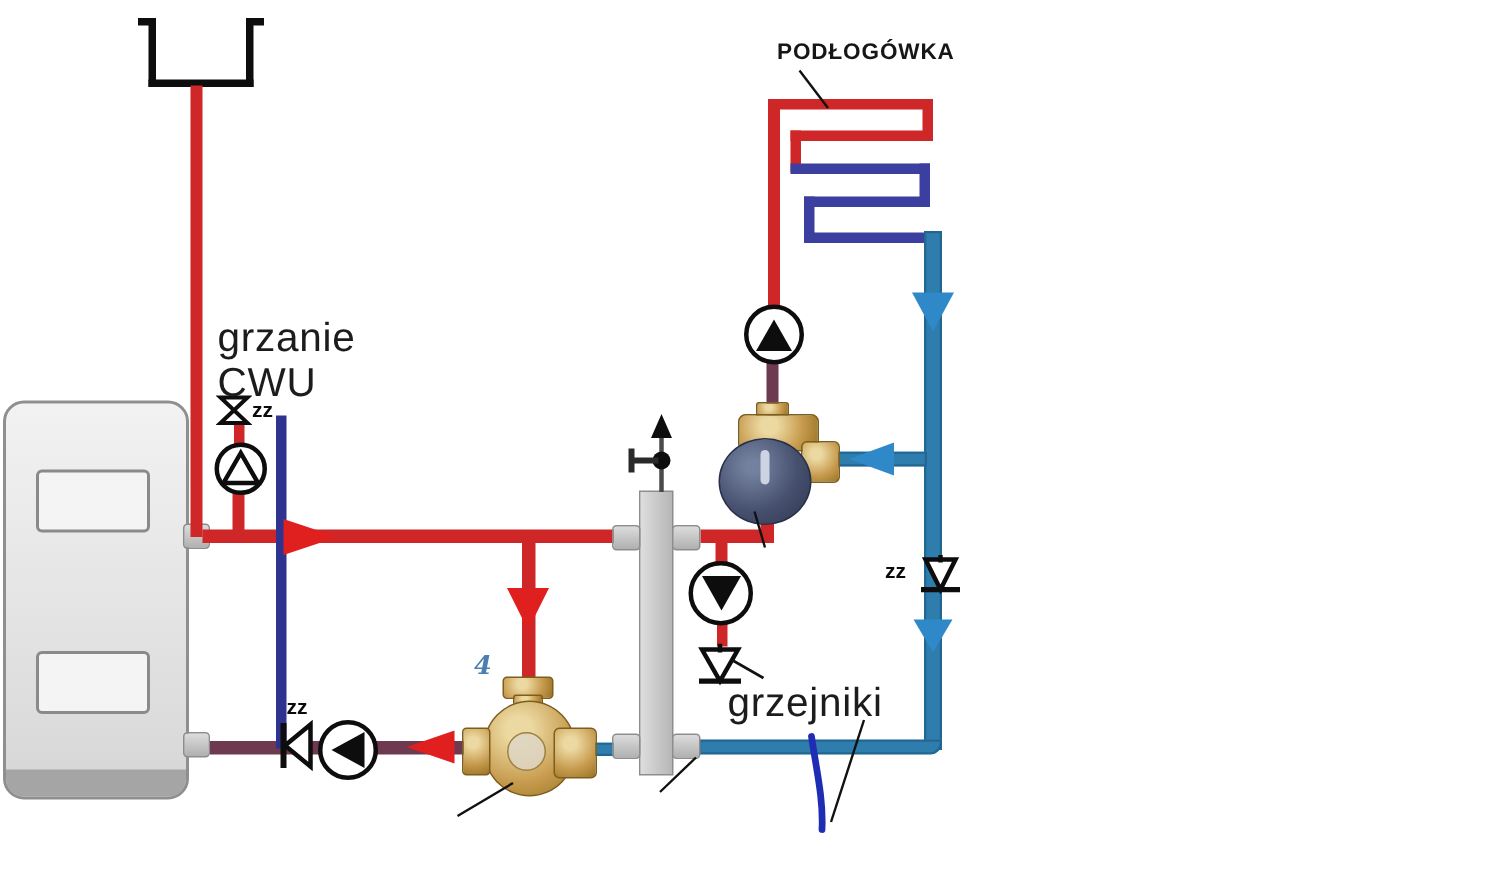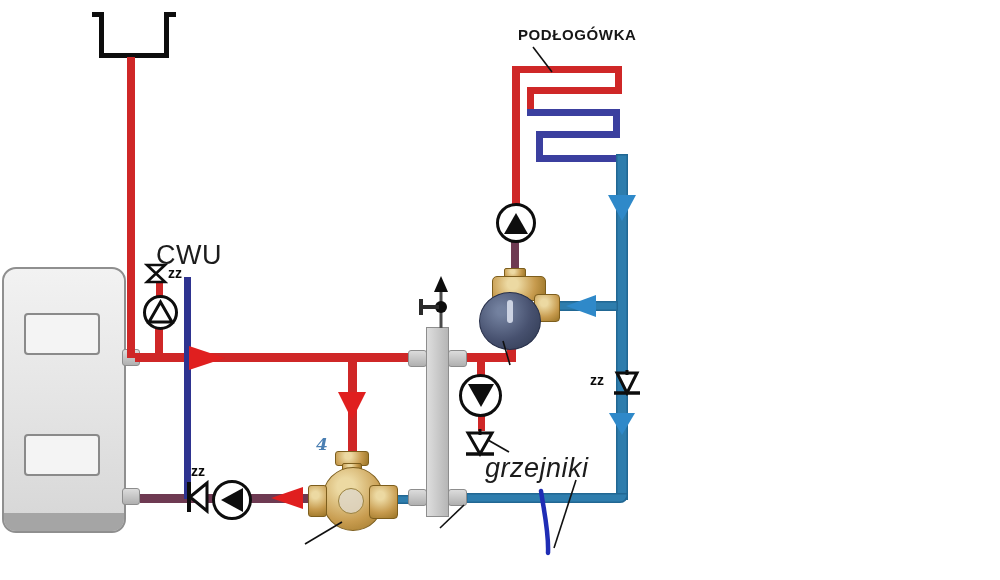--- a/index.html
+++ b/index.html
@@ -148,20 +148,21 @@
     <line x1="533" y1="47" x2="552" y2="72" stroke="#111" stroke-width="1.6"></line>
     <line x1="503" y1="341" x2="510" y2="365" stroke="#111" stroke-width="1.6"></line>
     <line x1="576" y1="480" x2="554" y2="548" stroke="#111" stroke-width="1.6"></line>
     <path d="M541,491 C544,512 549,532 548,553" fill="none" stroke="var(--pointer-blue,#1f2db5)" stroke-width="4.5" stroke-linecap="round"></path>
     <line x1="464" y1="505" x2="440" y2="528" stroke="#111" stroke-width="1.6"></line>
     <line x1="342" y1="522" x2="305" y2="544" stroke="#111" stroke-width="1.6"></line>
     <line x1="488" y1="440" x2="509" y2="452" stroke="#111" stroke-width="1.8"></line>
   </svg>
 
   <div class="lbl" style="left:518px;top:26px;font-size:15px;font-weight:bold;letter-spacing:0.6px;">PODŁOGÓWKA</div>
-  <div class="lbl lbl-big" style="left:156px;top:240px;">CWU</div>
-  <div class="lbl lbl-big" style="left:485px;top:453px;font-style:italic;">grzejniki</div>
+  <div class="lbl lbl-big" style="left:145px;top:210px;">grzanie</div>
+  <div class="lbl lbl-big" style="left:145px;top:240px;">CWU</div>
+  <div class="lbl lbl-big" style="left:485px;top:453px;">grzejniki</div>
   <div class="lbl lbl-bold-small" style="left:168px;top:265px;">zz</div>
   <div class="lbl lbl-bold-small" style="left:191px;top:463px;">zz</div>
   <div class="lbl lbl-bold-small" style="left:590px;top:372px;">zz</div>
   <div class="lbl" style="left:316px;top:434px;font-size:17px;font-weight:bold;font-style:italic;font-family:'DejaVu Serif',serif;color:var(--label-blue,#4b7fb2);">4</div>
 
 </div>
 
 </body></html>

